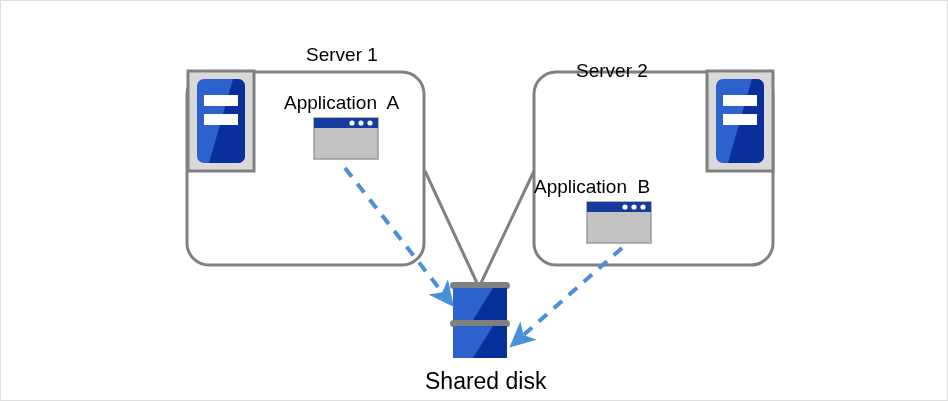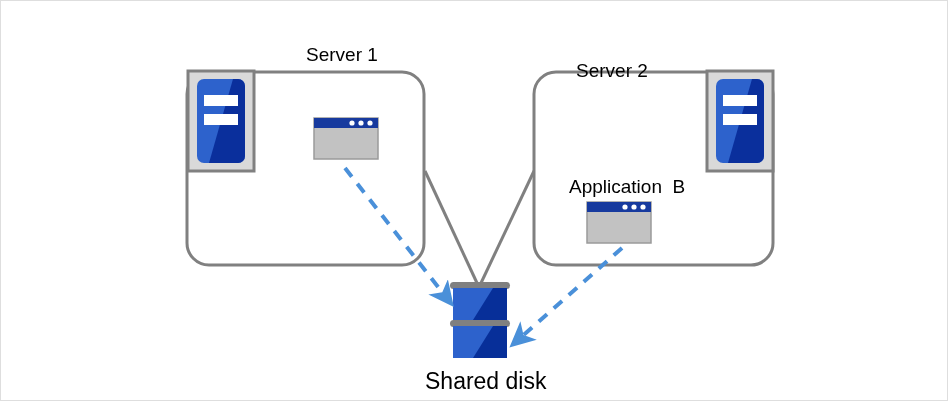--- a/index.html
+++ b/index.html
@@ -139,18 +139,19 @@
     <g>
       <line x1="344" y1="167" x2="445" y2="296" stroke="#4a90d9" stroke-width="4" stroke-dasharray="11 9" marker-end="url(#arrowHead)"></line>
       <line x1="621" y1="247" x2="518" y2="338" stroke="#4a90d9" stroke-width="4" stroke-dasharray="11 9" marker-end="url(#arrowHead)"></line>
     </g>
   </svg>
 
   <div class="label server-title" style="left:305px; top:44px;">Server 1</div>
 
   <div class="label server-title" style="left:575px; top:60px;">Server 2</div>
 
+  <div class="label app-title" style="left:283px; top:92px;">Application  A</div>
 
-  <div class="label app-title" style="left:568px; top:176px;">Application  B</div>
+  <div class="label app-title" style="left:533px; top:176px;">Application  B</div>
 
   <div class="label disk-title" style="left:424px; top:369px;">Shared disk</div>
 
 </div>
 
 </body></html>

